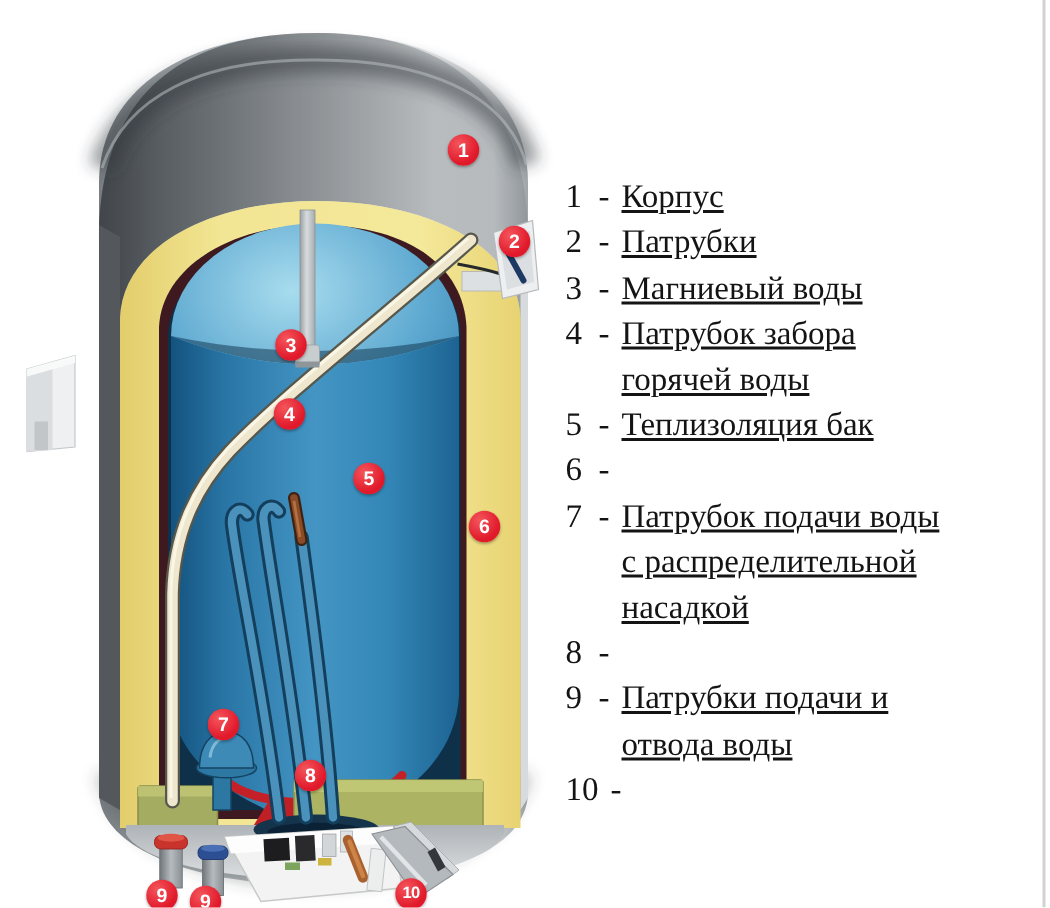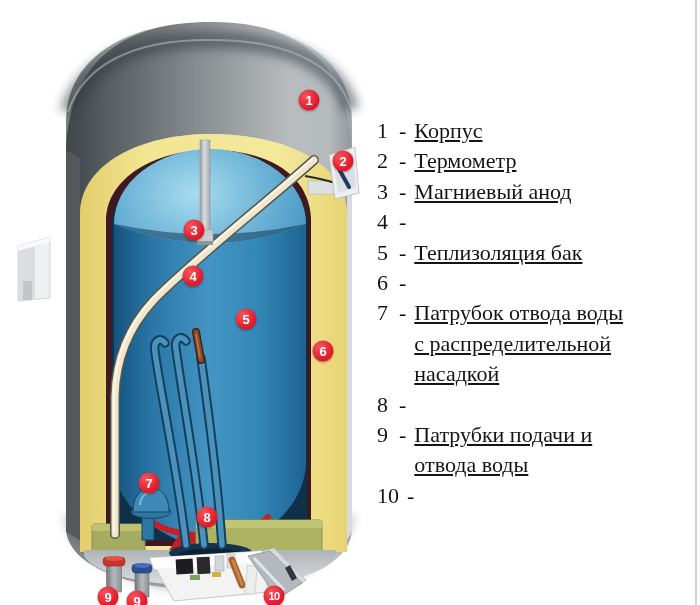--- a/index.html
+++ b/index.html
@@ -222,44 +222,46 @@
 
   <div class="legend">
     <div class="legend-item">
       <span class="num">1</span>
       <span class="dash">-</span>
       <span class="label">Корпус</span>
     </div>
     <div class="legend-item">
       <span class="num">2</span>
       <span class="dash">-</span>
-      <span class="label">Термометр</span>
+      <span class="label">Патрубки</span>
     </div>
     <div class="legend-item">
       <span class="num">3</span>
       <span class="dash">-</span>
-      <span class="label">Магниевый анод</span>
+      <span class="label">Магниевый воды</span>
     </div>
     <div class="legend-item">
       <span class="num">4</span>
       <span class="dash">-</span>
+      <span class="label">Патрубок забора
+горячей воды</span>
     </div>
     <div class="legend-item">
       <span class="num">5</span>
       <span class="dash">-</span>
       <span class="label">Теплизоляция бак</span>
     </div>
     <div class="legend-item">
       <span class="num">6</span>
       <span class="dash">-</span>
     </div>
     <div class="legend-item">
       <span class="num">7</span>
       <span class="dash">-</span>
-      <span class="label">Патрубок отвода воды
+      <span class="label">Патрубок подачи воды
 с распределительной
 насадкой</span>
     </div>
     <div class="legend-item">
       <span class="num">8</span>
       <span class="dash">-</span>
     </div>
     <div class="legend-item">
       <span class="num">9</span>
       <span class="dash">-</span>

